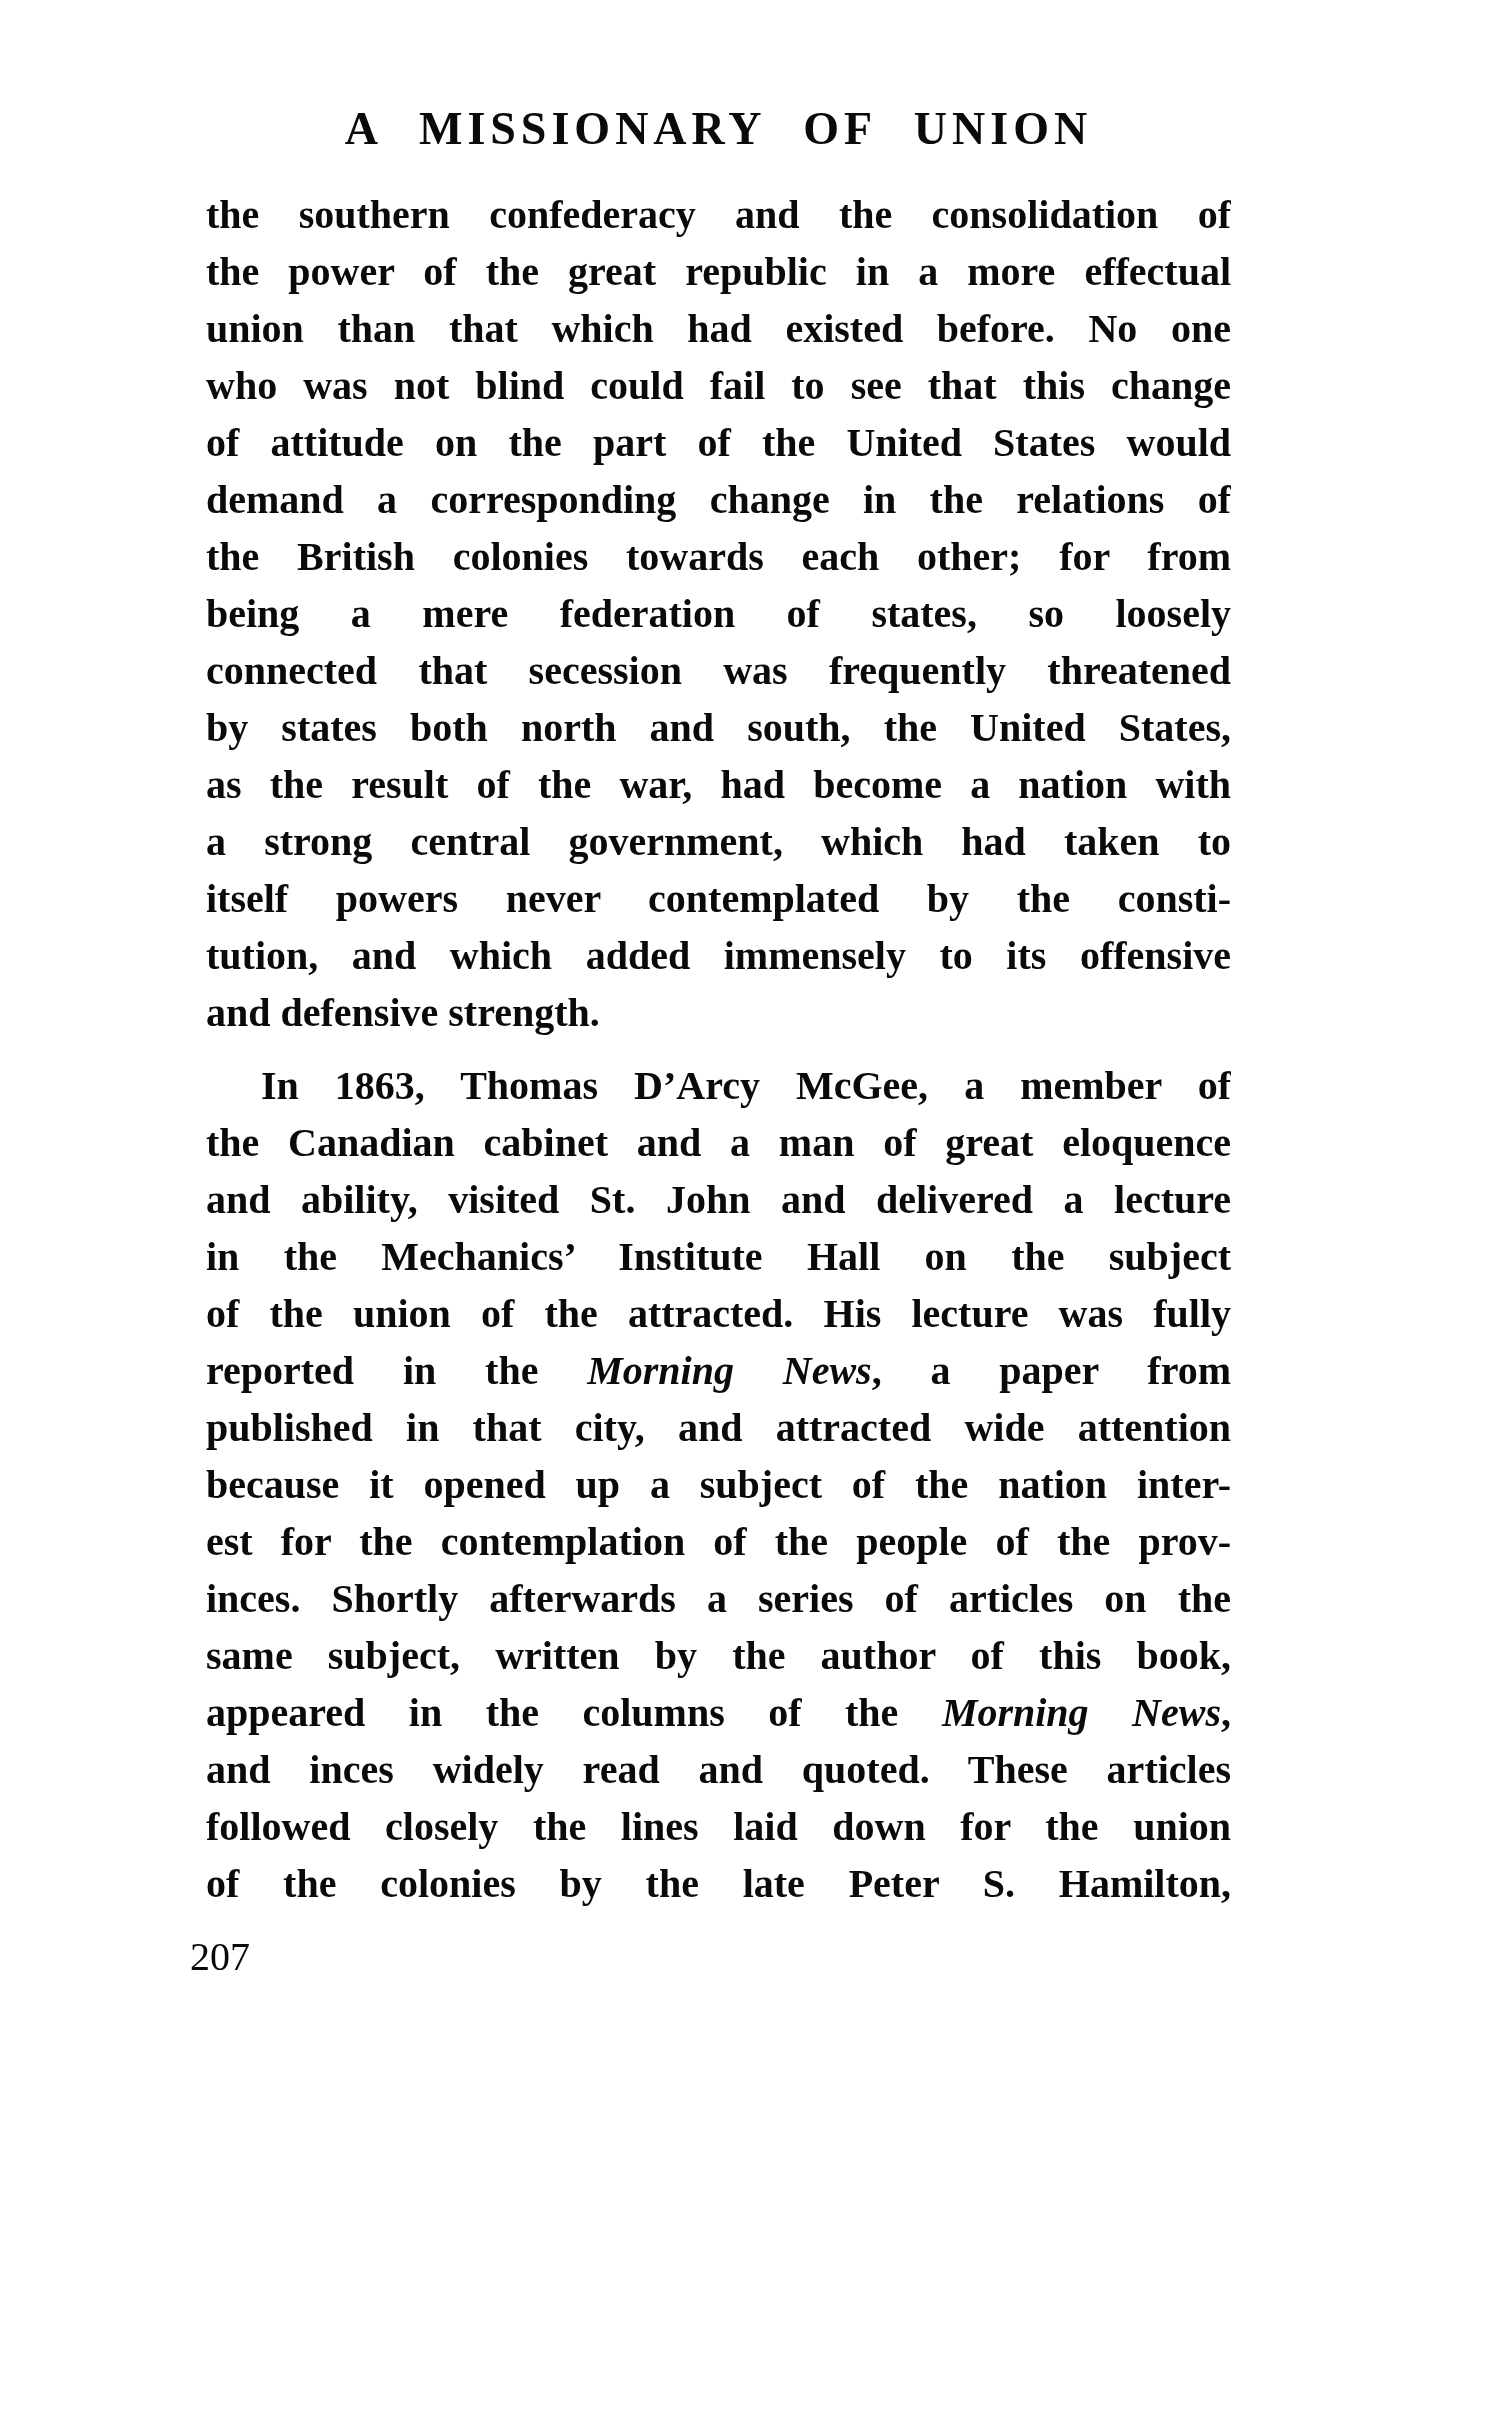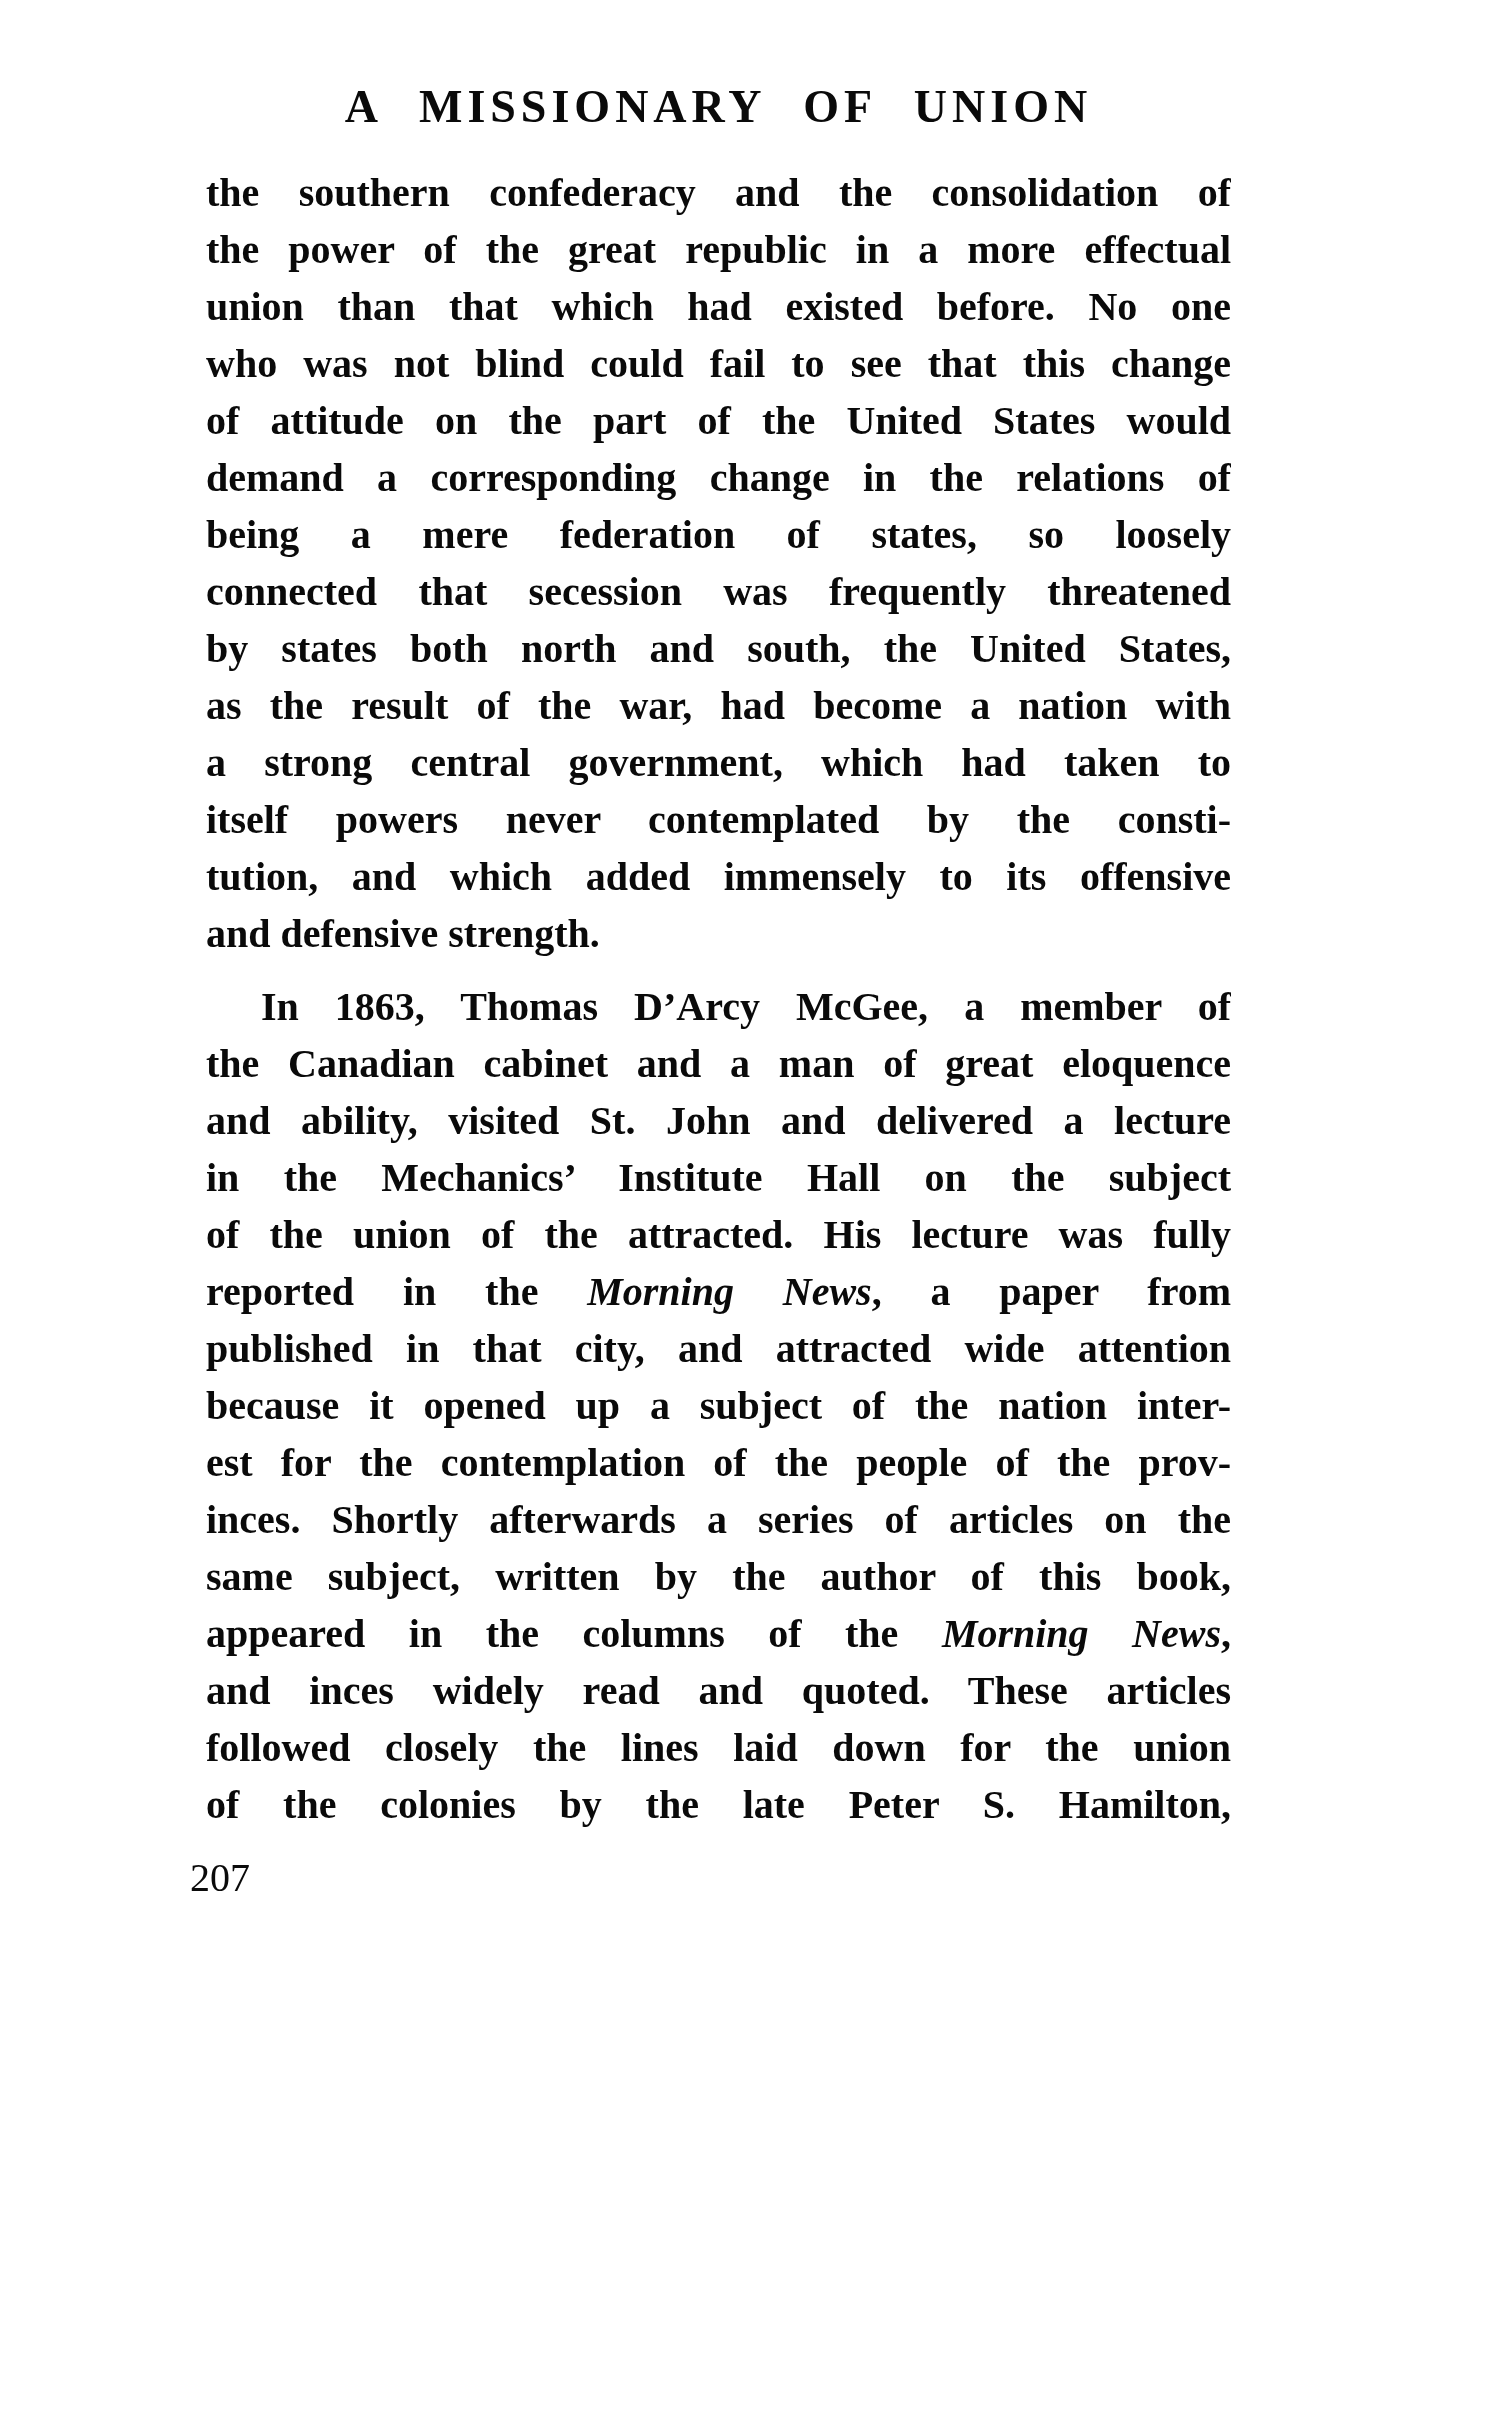--- a/index.html
+++ b/index.html
@@ -13,21 +13,21 @@
   }
   .page {
     position: relative;
     width: 1502px;
     height: 2432px;
     background: var(--bg);
     overflow: hidden;
     color: var(--ink);
     font-family: "Liberation Serif", "DejaVu Serif", serif;
     box-sizing: border-box;
-    padding-top: 80px;
+    padding-top: 102px;
   }
   .column {
     margin-left: 190px;
     width: 1057px;
   }
   .header {
     margin: 0 0 30px 0;
     text-align: center;
     font-size: 46px;
     line-height: 54px;
@@ -78,20 +78,21 @@
   <div class="column">
     <h1 class="header">A MISSIONARY OF UNION</h1>
     <div class="body-text" id="paragraphs">
         <div class="paragraph">
           <div class="line"><span>the southern confederacy and the consolidation of</span></div>
           <div class="line"><span>the power of the great republic in a more effectual</span></div>
           <div class="line"><span>union than that which had existed before. No one</span></div>
           <div class="line"><span>who was not blind could fail to see that this change</span></div>
           <div class="line"><span>of attitude on the part of the United States would</span></div>
           <div class="line"><span>demand a corresponding change in the relations of</span></div>
+          <div class="line"><span>the British colonies towards each other; for from</span></div>
           <div class="line"><span>being a mere federation of states, so loosely</span></div>
           <div class="line"><span>connected that secession was frequently threatened</span></div>
           <div class="line"><span>by states both north and south, the United States,</span></div>
           <div class="line"><span>as the result of the war, had become a nation with</span></div>
           <div class="line"><span>a strong central government, which had taken to</span></div>
           <div class="line"><span>itself powers never contemplated by the consti-</span></div>
           <div class="line"><span>tution, and which added immensely to its offensive</span></div>
           <div class="line no-just"><span>and defensive strength.</span></div>
         </div>
         <div class="paragraph">

